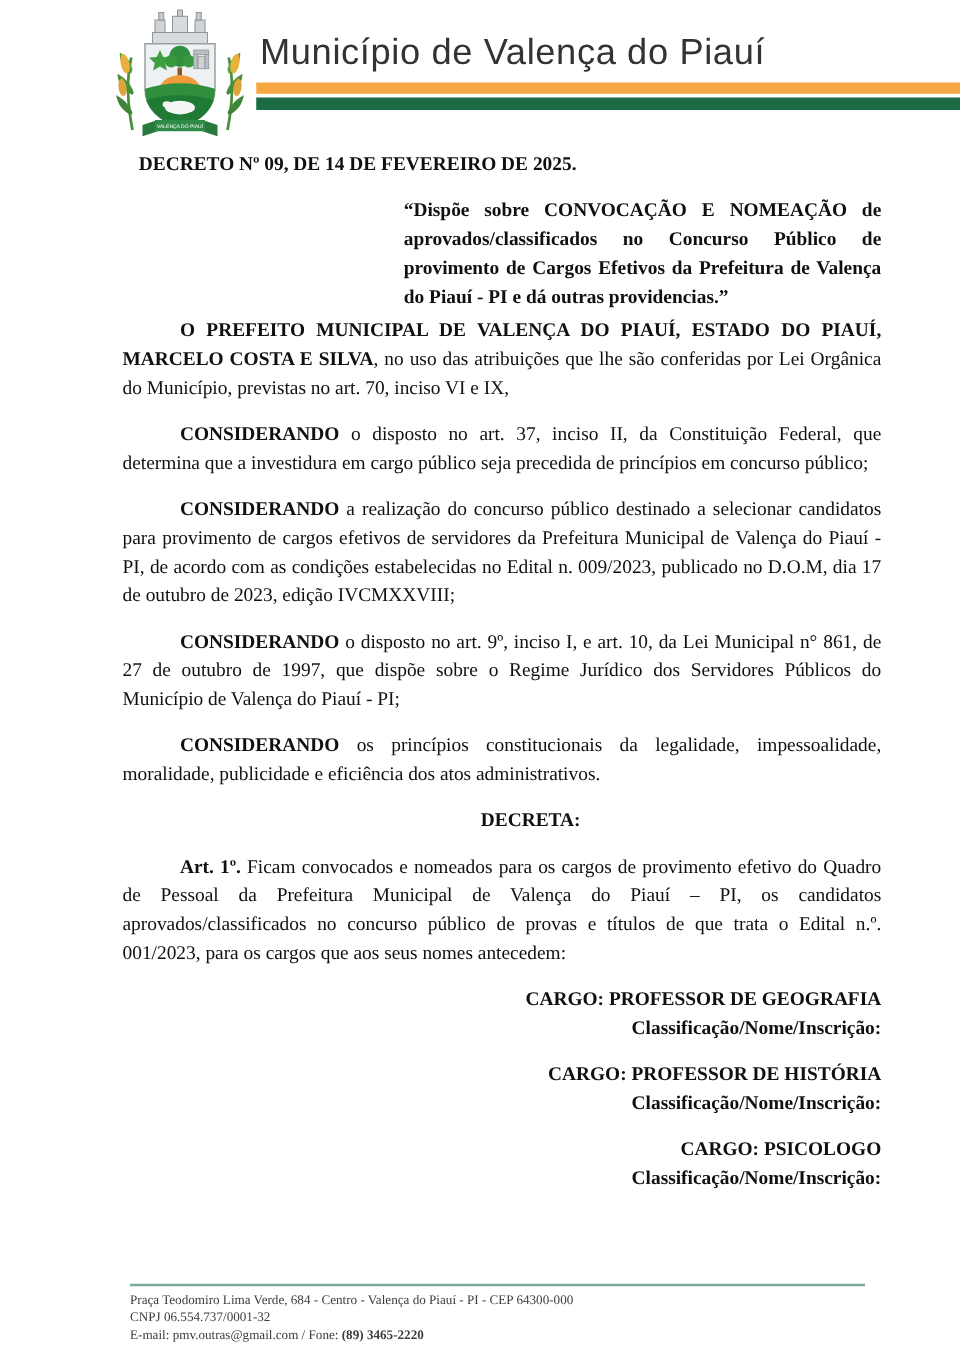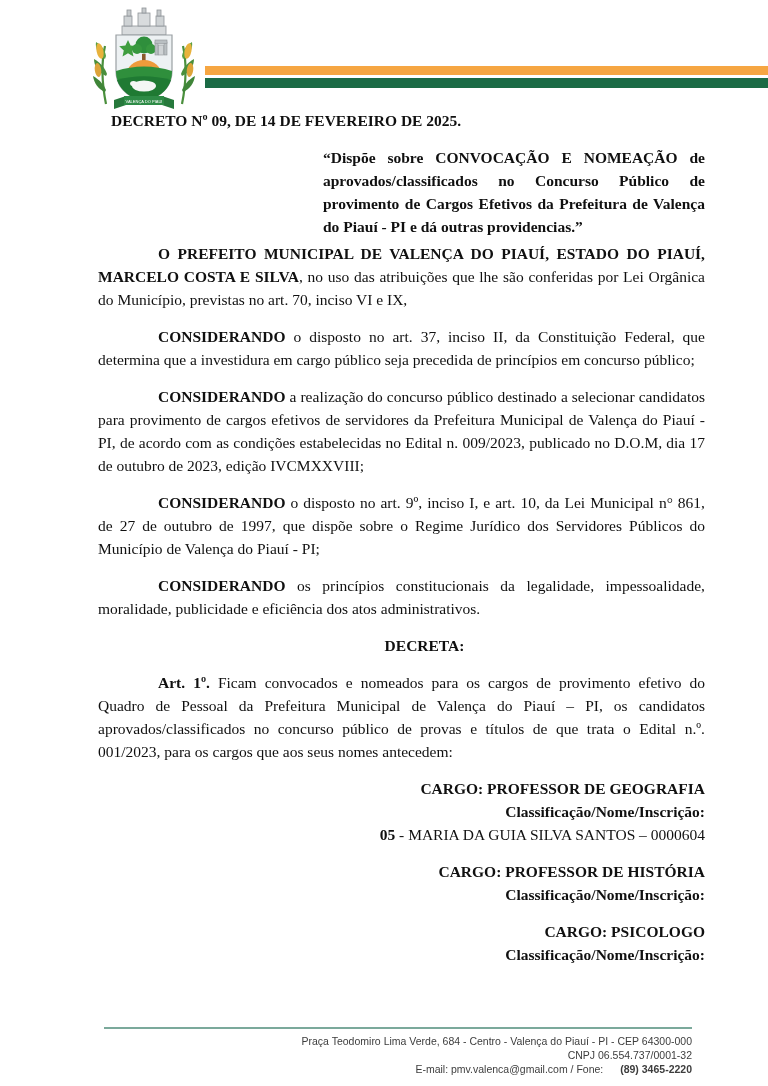--- a/index.html
+++ b/index.html
@@ -23,40 +23,40 @@
     font-family:"Liberation Sans", sans-serif;
     font-size:29px; font-weight:400; color:#333333;
     letter-spacing:0.5px; white-space:nowrap;
   }
   .bar { position:absolute; left:205px; width:563px; }
   .bar-orange { top:66px;  height:9px;  }
   .bar-green  { top:78px;  height:10px; }
 
   
   .content {
-    position:absolute; left:98px; top:109px; width:607px;
+    position:absolute; left:98px; top:120px; width:607px;
     font-size:15.5px; line-height:23.2px; color:#101010;
     text-align:justify;
   }
   .doc-title   { font-weight:bold; text-align:left; margin:0 0 13.5px 13px; }
   .epigraph    { font-weight:bold; margin:0 0 3px 225px; }
   p.body-par   { text-indent:46px; margin:0 0 13.5px 0; }
   .decreta     { font-weight:bold; text-align:center; margin:0 0 13.5px 46px; }
   .cargo-block { text-align:right; margin:0 0 13.5px 46px; }
-  .bold        { font-weight:bold;margin-left:14px; }
+  .bold        { font-weight:bold; }
 
   
   .footer-rule {
     position:absolute; left:104px; top:1027px;
     width:588px; height:2px;
   }
   .footer-text {
     position:absolute; left:104px; top:1034px; width:588px;
-    text-align:right;
-    font-family:Liberation Sans, sans-serif;
+    text-align:left;
+    font-family:Liberation Serif, serif;
     font-size:10.5px; line-height:14px; color:#3d3d3d;
   }
 </style>
 </head>
 <body>
 
 <div class="page">
 
   <svg class="crest" viewBox="0 0 120 120" aria-hidden="true">
 
@@ -114,20 +114,21 @@
     </g>
 
     <g>
       <path d="M30 96 L42 92 v9 L30 105 Z" fill="#27793c"></path>
       <path d="M90 96 L78 92 v9 L90 105 Z" fill="#27793c"></path>
       <path d="M40 92 h40 v9 h-40 Z" fill="#2e8b46"></path>
       <text x="60" y="98.6" text-anchor="middle" font-family="Liberation Sans, sans-serif" font-size="4" fill="#ffffff">VALENÇA DO PIAUÍ</text>
     </g>
   </svg>
 
+  <div class="muni-title">Município de Valença do Piauí</div>
   <div class="bar bar-orange" style="background: rgb(246, 166, 66);"></div>
   <div class="bar bar-green" style="background: rgb(27, 107, 69);"></div>
 
   <div class="content">
 
     <p class="doc-title">DECRETO Nº 09, DE 14 DE FEVEREIRO DE 2025.</p>
 
     <p class="epigraph">“Dispõe sobre CONVOCAÇÃO E NOMEAÇÃO de aprovados/classificados no Concurso Público de provimento de Cargos Efetivos da Prefeitura de Valença do Piauí - PI e dá outras providencias.”</p>
 
     <p class="body-par"><span class="bold">O PREFEITO MUNICIPAL DE VALENÇA DO PIAUÍ, ESTADO DO PIAUÍ, MARCELO COSTA E SILVA</span><span>, no uso das atribuições que lhe são conferidas por Lei Orgânica do Município, previstas no art. 70, inciso VI e IX,</span></p>
@@ -140,35 +141,34 @@
 
     <p class="body-par"><span class="bold">CONSIDERANDO</span><span> os princípios constitucionais da legalidade, impessoalidade, moralidade, publicidade e eficiência dos atos administrativos.</span></p>
 
     <p class="decreta">DECRETA:</p>
 
     <p class="body-par"><span class="bold">Art. 1º.</span><span> Ficam convocados e nomeados para os cargos de provimento efetivo do Quadro de Pessoal da Prefeitura Municipal de Valença do Piauí – PI, os candidatos aprovados/classificados no concurso público de provas e títulos de que trata o Edital n.º. 001/2023, para os cargos que aos seus nomes antecedem:</span></p>
 
     <div class="cargo-block">
       <div class="bold">CARGO: PROFESSOR DE GEOGRAFIA</div>
       <div class="bold">Classificação/Nome/Inscrição:</div>
-      <div><span class="bold">05</span><span> - MARIA DA GUIA SILVA SANTOS – 0000604</span></div>
     </div>
 
     <div class="cargo-block">
       <div class="bold">CARGO: PROFESSOR DE HISTÓRIA</div>
       <div class="bold">Classificação/Nome/Inscrição:</div>
     </div>
 
     <div class="cargo-block">
       <div class="bold">CARGO: PSICOLOGO</div>
       <div class="bold">Classificação/Nome/Inscrição:</div>
     </div>
 
   </div>
 
   <div class="footer-rule" style="background: rgb(123, 169, 155);"></div>
   <div class="footer-text">
     <div>Praça Teodomiro Lima Verde, 684 - Centro - Valença do Piauí - PI - CEP 64300-000</div>
     <div>CNPJ 06.554.737/0001-32</div>
-    <div><span>E-mail: pmv.valenca@gmail.com / Fone: </span><span class="bold">(89) 3465-2220</span></div>
+    <div><span>E-mail: pmv.outras@gmail.com / Fone: </span><span class="bold">(89) 3465-2220</span></div>
   </div>
 
 </div>
 
 </body></html>

